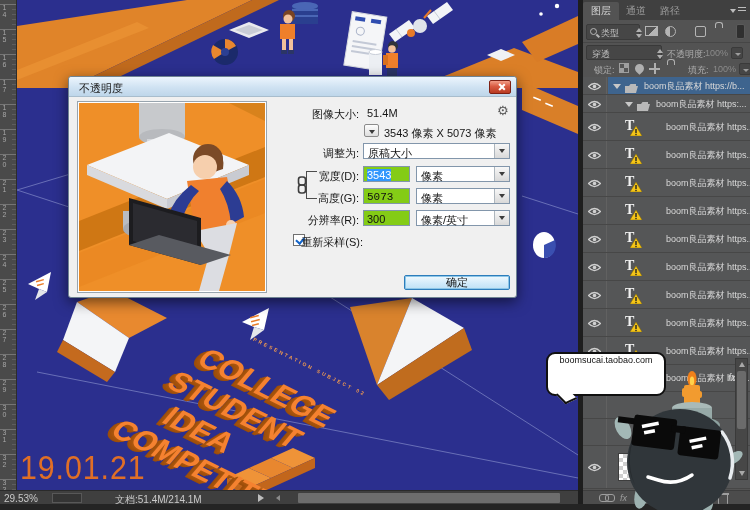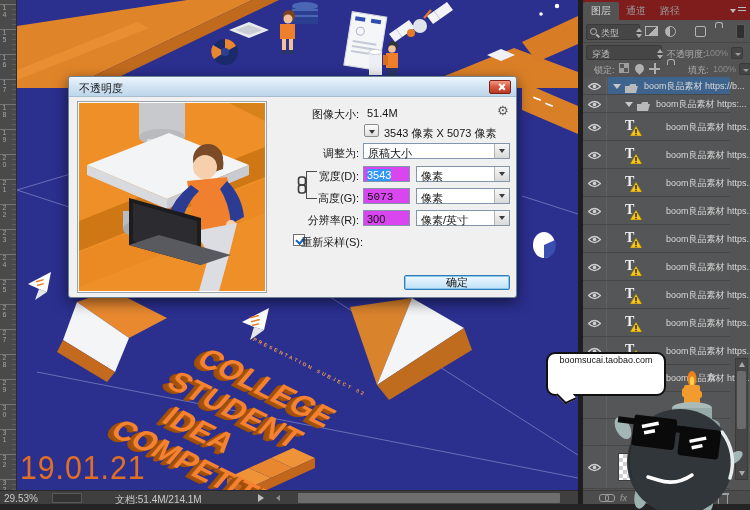--- a/index.html
+++ b/index.html
@@ -68,37 +68,37 @@
   .mini-drop { position:absolute; left:295px; top:47px; width:15px; height:13px; background:linear-gradient(#fdfdfd,#dedede);
     border:1px solid #8b8b8b; border-radius:2px; }
   .mini-drop::after { content:""; position:absolute; left:4px; top:5px; border-left:3px solid transparent;
     border-right:3px solid transparent; border-top:4px solid #3a3a3a; }
   .combo { position:absolute; height:16px; background:#fff; border:1px solid #8296ab; }
   .combo .ctext { position:absolute; left:4px; top:2px; white-space:nowrap; }
   .combo .cbtn { position:absolute; right:0; top:0; width:15px; height:14px; background:linear-gradient(#f7f7f7,#d9d9d9);
     border-left:1px solid #aeb6bd; }
   .combo .cbtn::after { content:""; position:absolute; left:4px; top:5px; border-left:3.5px solid transparent;
     border-right:3.5px solid transparent; border-top:4px solid #3c3c3c; }
-  .tinput { position:absolute; width:47px; height:16px; background:#d946ef; border:1px solid #8296ab; padding:2px 3px; }
+  .tinput { position:absolute; width:47px; height:16px; background:#84cc16; border:1px solid #8296ab; padding:2px 3px; }
   .tinput .selhl { background:#3297fd; color:#fff; }
   .linkbracket { position:absolute; left:237px; top:94px; width:11px; height:28px;
     border-left:1px solid #4c4c4c; border-top:1px solid #4c4c4c; border-bottom:1px solid #4c4c4c; }
   .chain { position:absolute; left:228px; top:99px; }
   .cbx { position:absolute; left:224px; top:157px; width:12px; height:12px; background:#fff; border:1px solid #707070; }
   .cbx::after { content:""; position:absolute; left:2px; top:2px; width:6px; height:3.5px;
     border-left:2px solid #1464c8; border-bottom:2px solid #1464c8; transform:rotate(-48deg); }
   .btn { position:absolute; top:198px; height:15px; text-align:center; font-size:11px; line-height:13px;
     background:linear-gradient(#fbfbfb,#e2e2e2 60%,#d5d5d5); border:1px solid #8a8a8a; border-radius:2px; color:#111; }
   .btn.cancel { left:220px; width:109px; }
   .btn.ok { left:335px; width:106px; background:linear-gradient(#f0f9fe,#d0eafa 60%,#bfe1f5);
     border:1px solid #2d7dbb; box-shadow:0 0 0 1px #8cc6e8 inset; }
 
   
   .panel { position:absolute; left:583px; top:0; width:167px; height:510px; background:#535353; z-index:10; }
-  .ptabs { position:absolute; left:0; top:0; width:167px; height:32px; background:#7f1d1d; }
+  .ptabs { position:absolute; left:0; top:0; width:167px; height:32px; background:#404040; }
   .ptab { position:absolute; top:2px; height:18px; font-size:10px; line-height:18px; text-align:center; color:#9c9c9c; }
   .ptab.active { background:#535353; color:#d8d8d8; border-radius:2px 2px 0 0; }
   .pmenu { position:absolute; right:4px; top:6px; width:16px; height:9px; }
   .pmenu::before { content:""; position:absolute; left:0; top:3px; border-left:3px solid transparent; border-right:3px solid transparent; border-top:4px solid #bdbdbd; }
   .pmenu::after { content:""; position:absolute; left:8px; top:1px; width:8px; height:6px;
     background:repeating-linear-gradient(to bottom,#bdbdbd 0 1px,transparent 1px 3px); }
   .pfilter { position:absolute; left:0; top:20px; width:167px; height:23px; background:#535353; border-bottom:1px solid #464646; }
   .searchbox { position:absolute; left:3px; top:4px; width:54px; height:16px; background:#464646; border:1px solid #3a3a3a; border-radius:2px; }
   .mag { position:absolute; left:3px; top:3px; width:7px; height:7px; border:1.4px solid #b5b5b5; border-radius:50%; }
   .mag::after { content:""; position:absolute; left:5px; top:6px; width:4px; height:1.5px; background:#b5b5b5; transform:rotate(42deg); }
@@ -127,21 +127,21 @@
   .li-checker { width:10px; height:10px; border:1px solid #9e9e9e;
      background:conic-gradient(#9e9e9e 0 25%,#555 0 50%,#9e9e9e 0 75%,#555 0); }
   .li-brush { width:9px; height:9px; background:#b0b0b0; border-radius:0 70% 70% 70%; transform:rotate(225deg); margin-top:1px; }
   .li-move { width:11px; height:11px; position:relative; }
   .li-move::before { content:""; position:absolute; left:5px; top:0; width:1.6px; height:11px; background:#b0b0b0; }
   .li-move::after { content:""; position:absolute; left:0; top:5px; width:11px; height:1.6px; background:#b0b0b0; }
   .li-lock { width:8px; height:6px; background:#b0b0b0; margin-top:4px; position:relative; }
   .li-lock::before { content:""; position:absolute; left:1px; top:-4px; width:6px; height:5px; border:1.4px solid #b0b0b0; border-bottom:none; border-radius:3px 3px 0 0; }
 
   .playerlist { position:absolute; left:0; top:77px; width:167px; height:413px; overflow:hidden; background:#545454; }
-  .lrow { position:relative; width:147px; border-bottom:1px solid #474747; background:#555657; }
+  .lrow { position:relative; width:167px; border-bottom:1px solid #474747; background:#555657; }
   .lrow.sel .lcontent { background:#3e648e; }
   .eyec { position:absolute; left:0; top:0; bottom:0; width:24px; border-right:1px solid #616161; }
   .eyec svg { position:absolute; left:5px; top:50%; margin-top:-4px; }
   .lcontent { position:absolute; left:25px; right:0; top:0; bottom:0; }
   .tri { position:absolute; left:5px; top:50%; margin-top:-2px; border-left:4px solid transparent; border-right:4px solid transparent; border-top:5px solid #c8c8c8; }
   .g2 .tri { left:17px; }
   .foldico { position:absolute; left:16px; top:50%; margin-top:-6px; }
   .g2 .foldico { left:28px; }
   .lname { position:absolute; left:58px; top:50%; margin-top:-6px; font-size:9px; color:#d8d8d8; white-space:nowrap; overflow:hidden; max-width:100px; }
   .g1 .lname { left:36px; } .g2 .lname { left:48px; }

